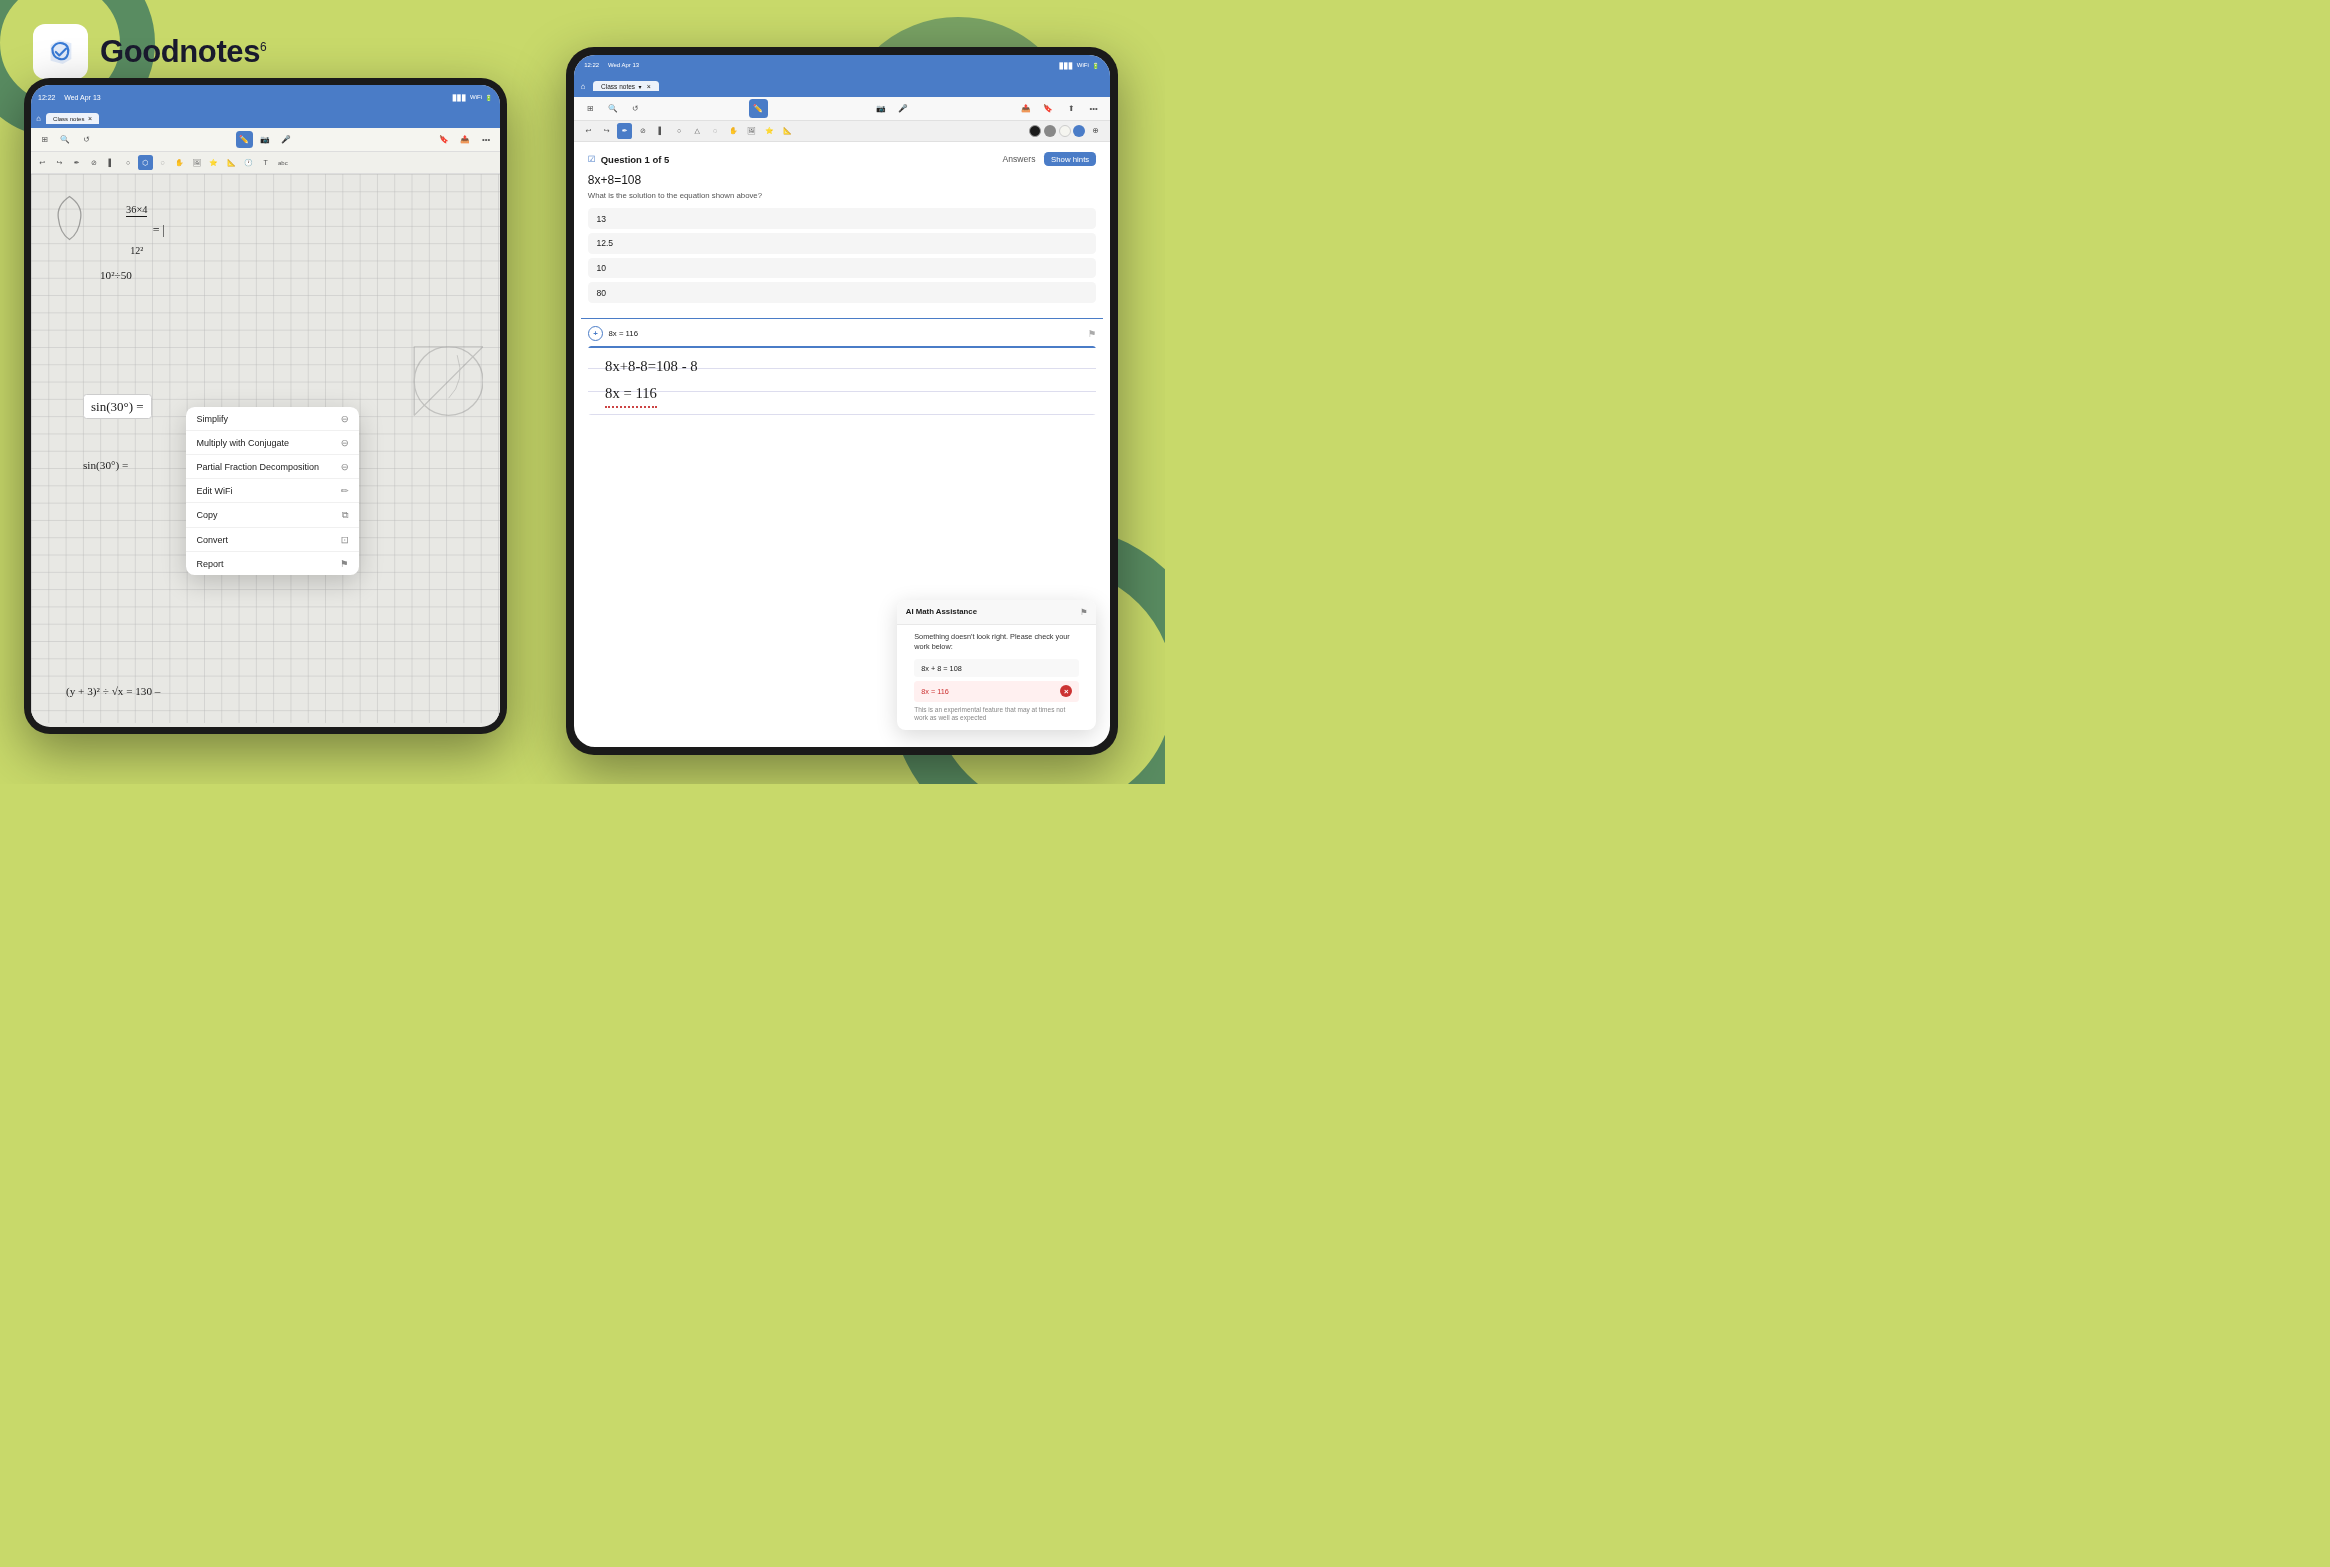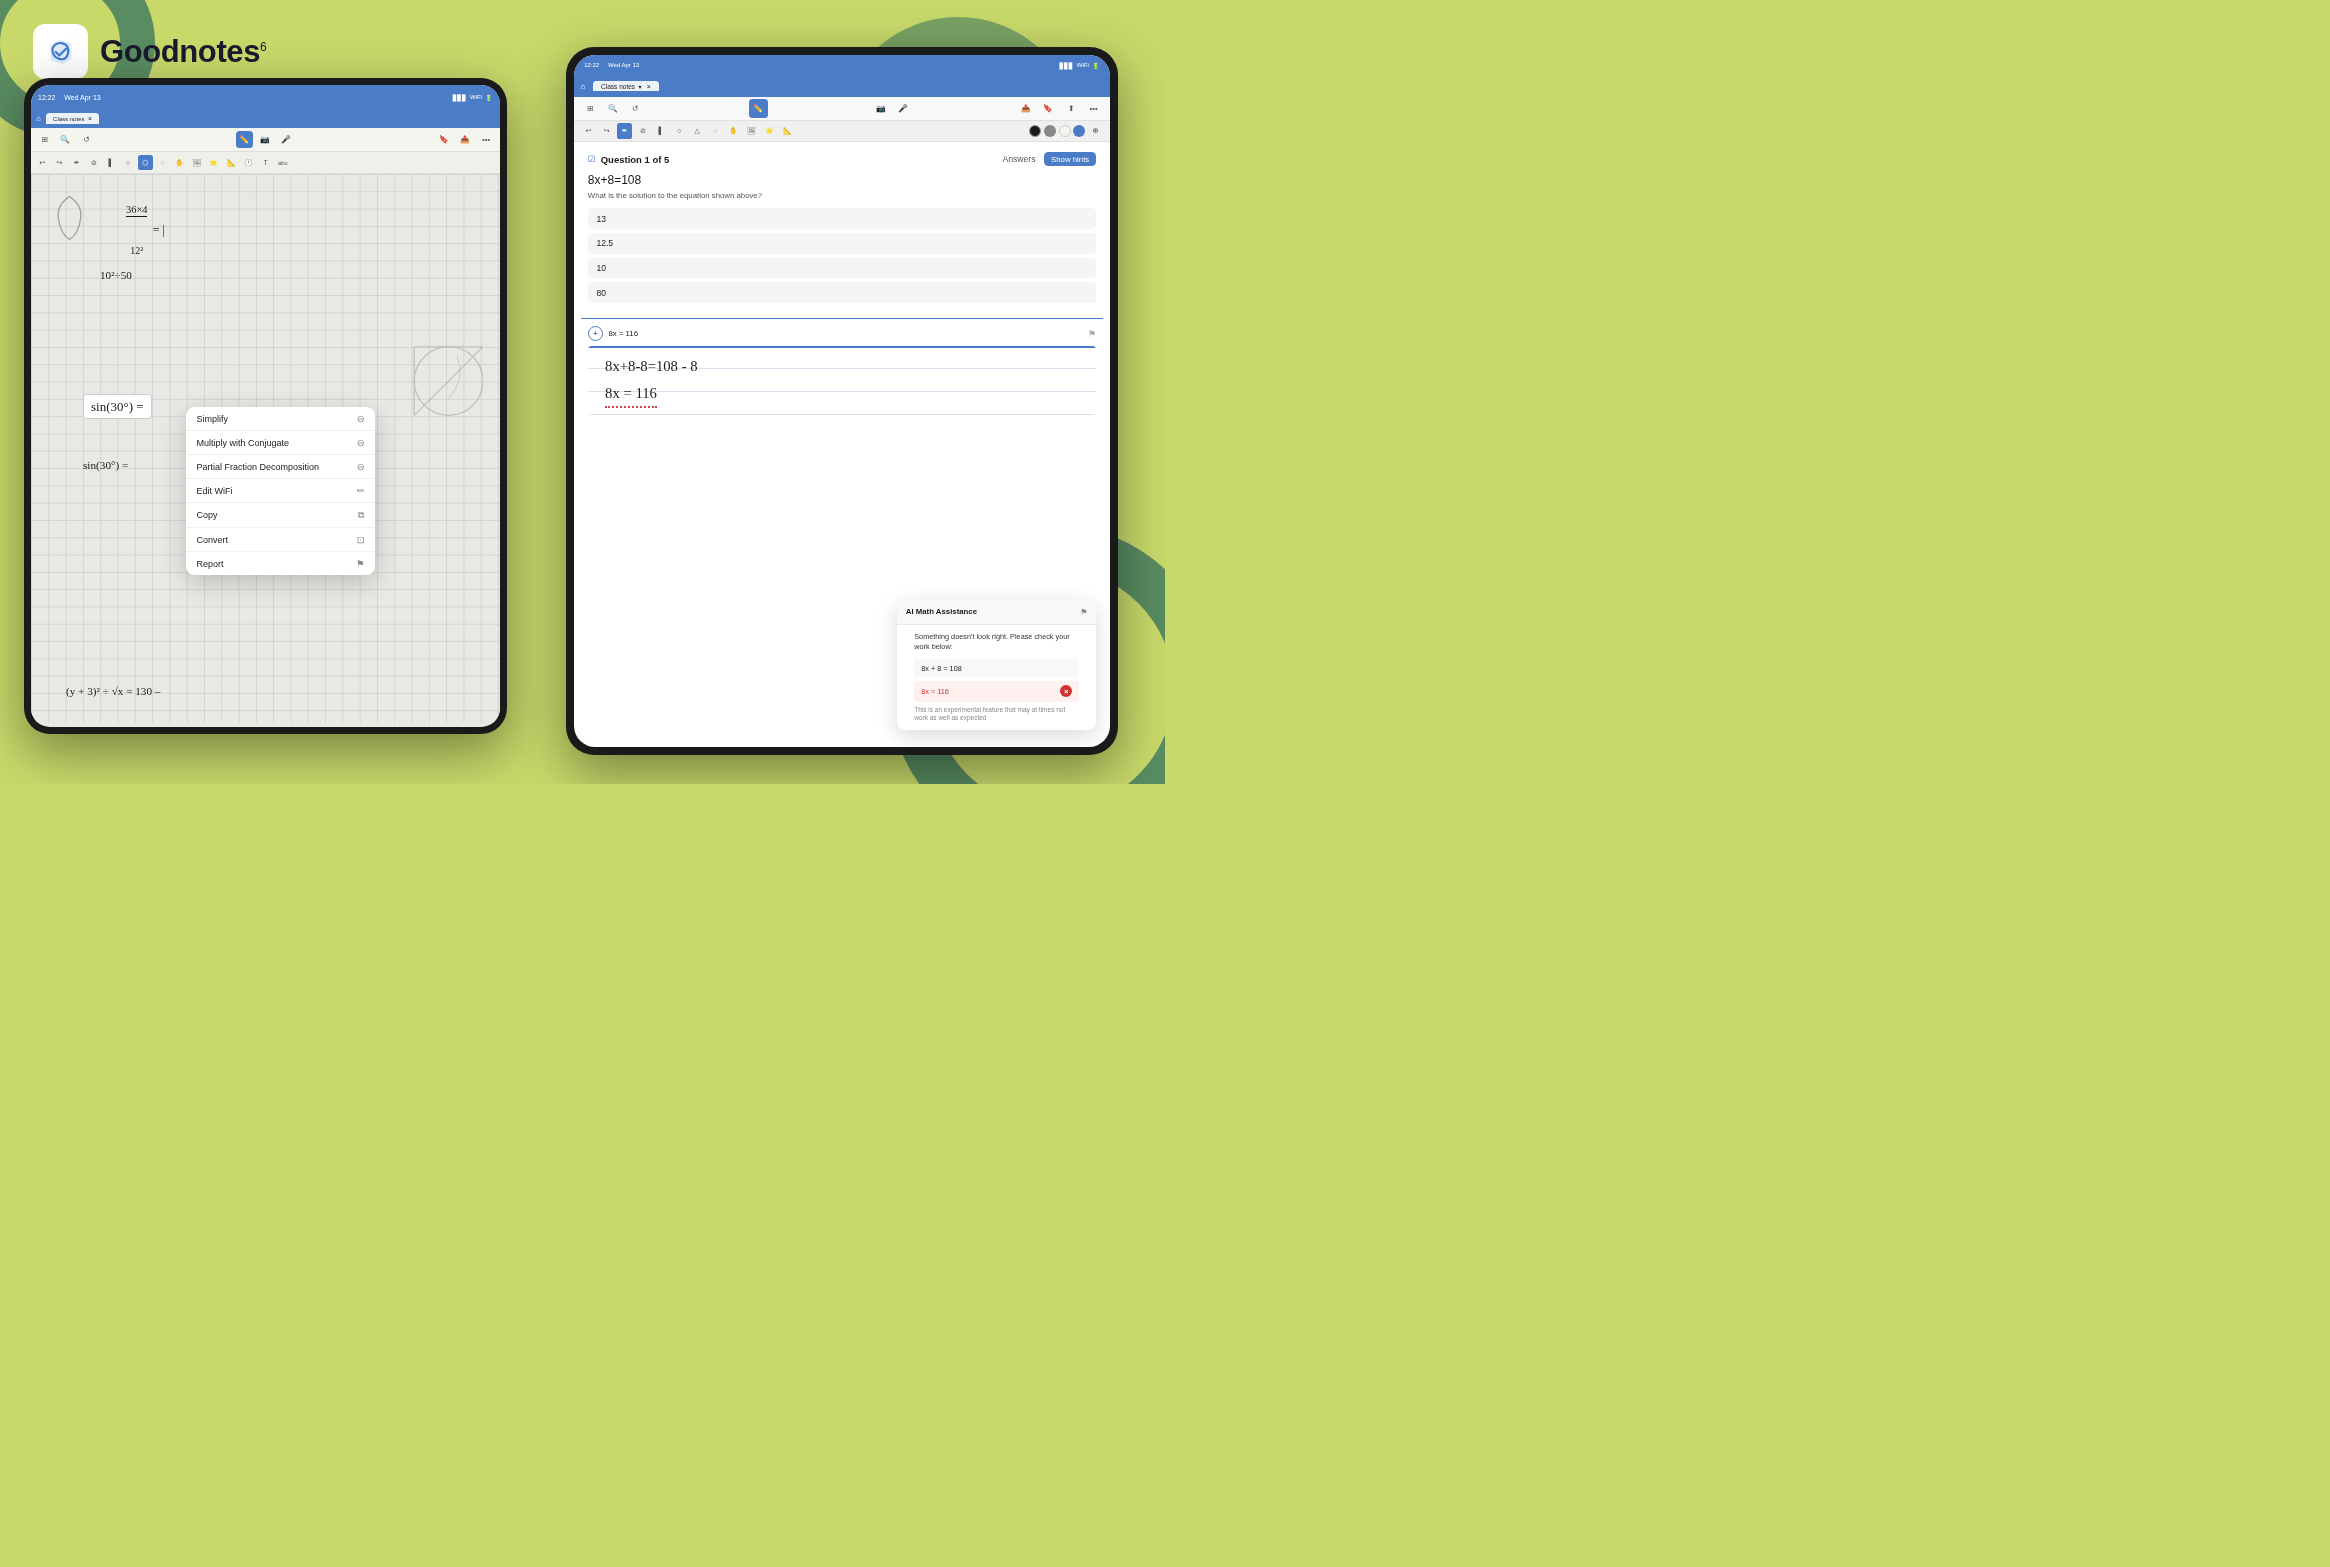--- a/index.html
+++ b/index.html
@@ -163,21 +163,21 @@
       background-image:
         linear-gradient(rgba(180,180,180,0.4) 0.9px, transparent 0.9px),
         linear-gradient(90deg, rgba(180,180,180,0.4) 0.9px, transparent 0.9px);
       background-size: 17.3px 17.3px;
     }
 
     
     .context-menu {
       position: absolute;
       top: 233px; left: 155px;
-      width: 189px;
+      width: 173px;
       background: white;
       border-radius: 8.6px;
       box-shadow: 0 7px 26px rgba(0,0,0,0.2);
       overflow: hidden;
       z-index: 10;
     }
     .ctx-item {
       display: flex; align-items: center; justify-content: space-between;
       padding: 6px 10.4px;
       font-size: 9px;

